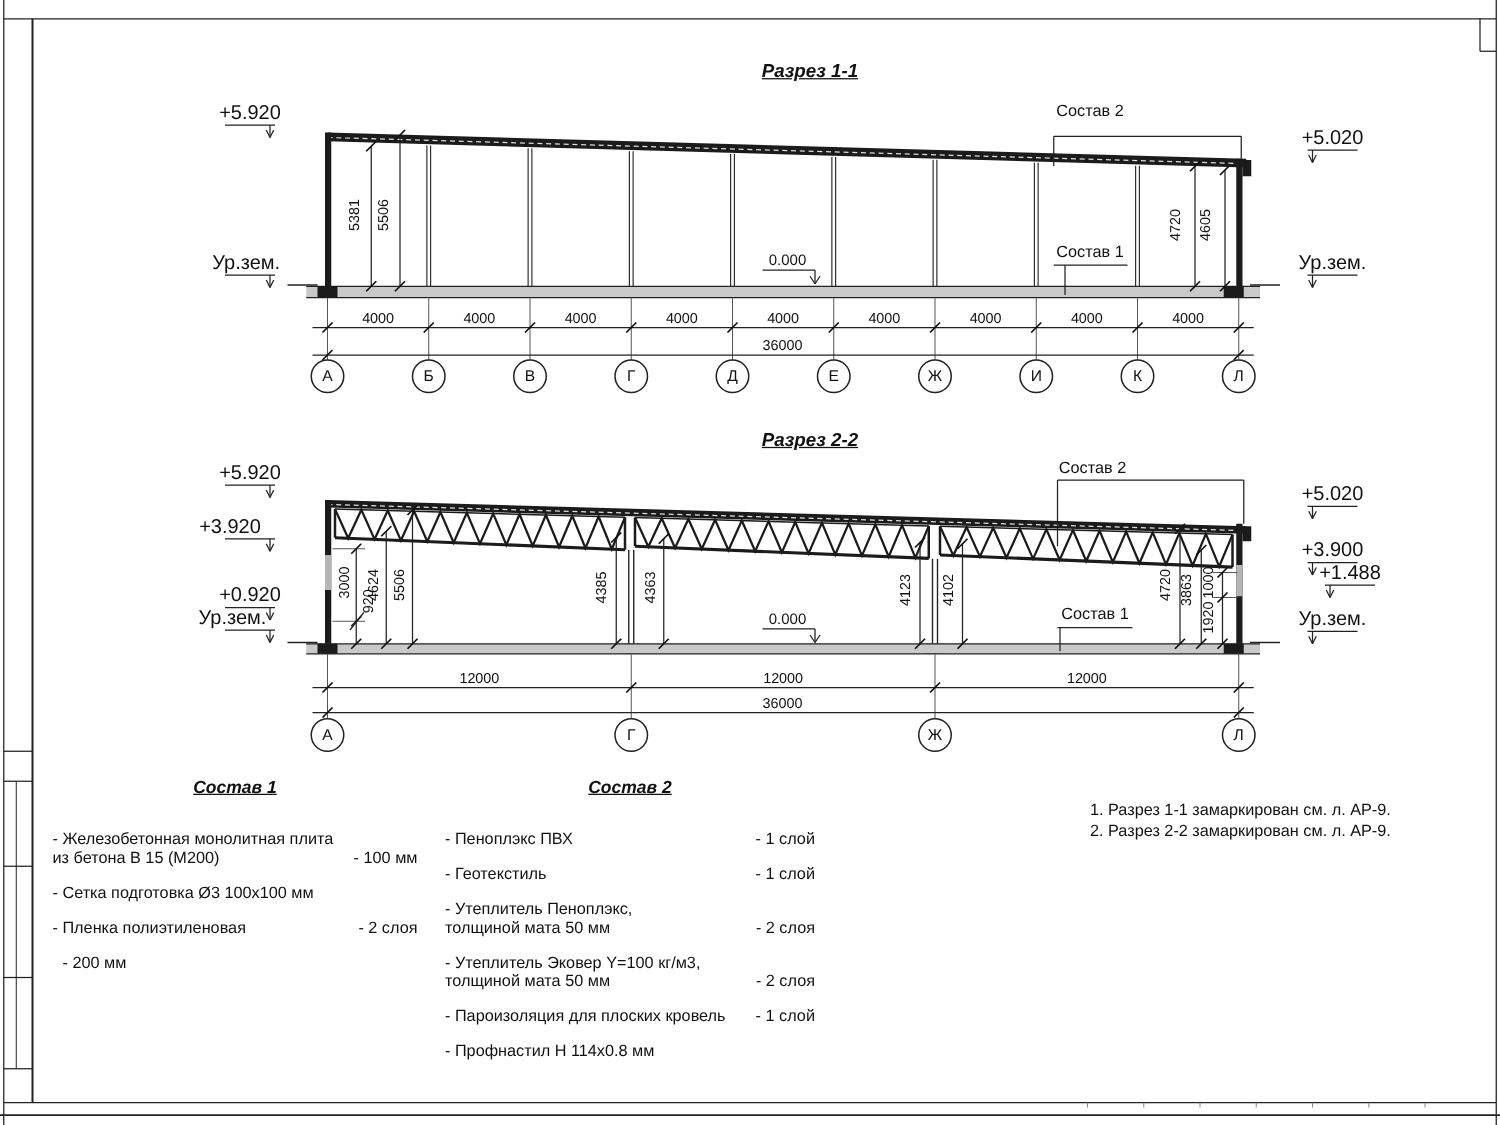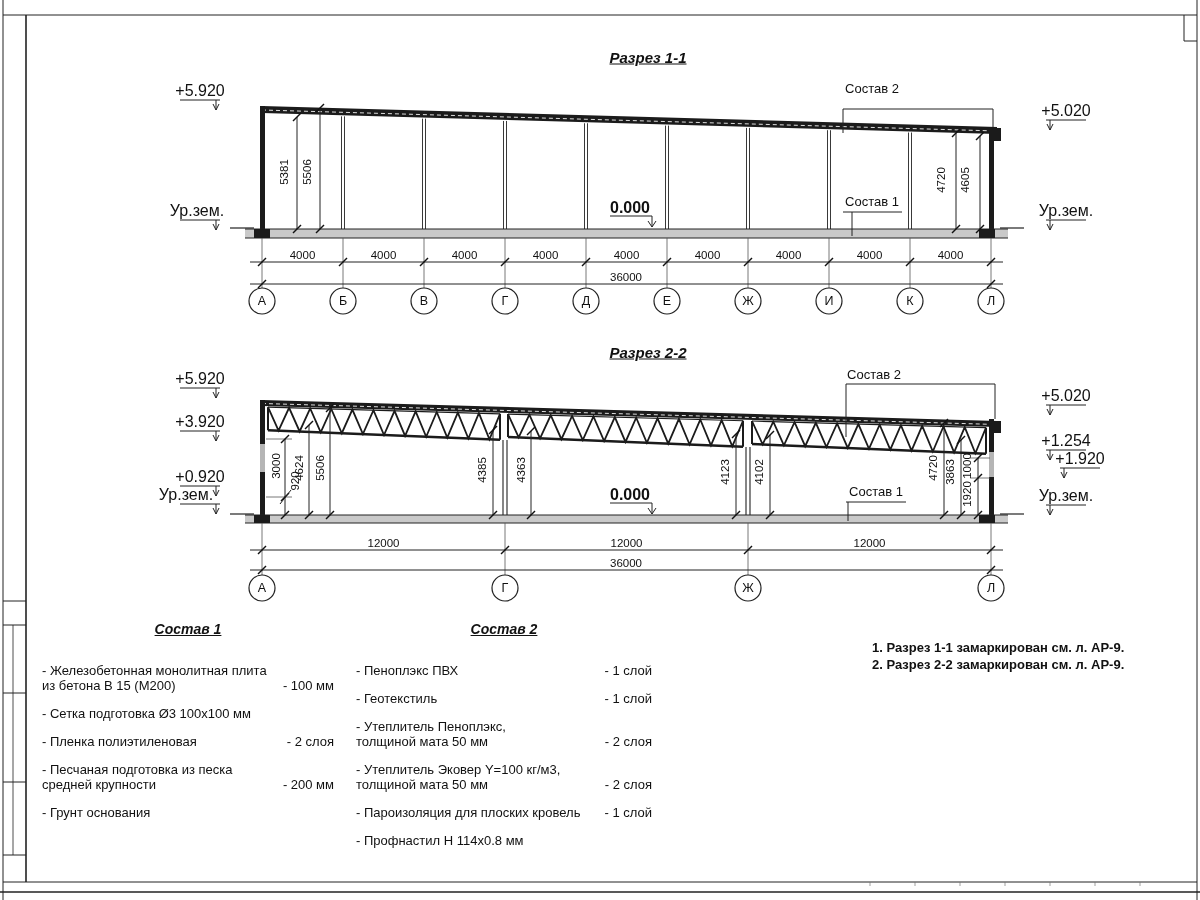--- a/index.html
+++ b/index.html
@@ -5,30 +5,30 @@
   html,body{margin:0;padding:0;background:#fff;}
   #sheet{position:relative;width:1200px;height:900px;background:#fff;overflow:hidden;
          font-family:"Liberation Sans",sans-serif;color:#111;}
   #linework{position:absolute;left:0;top:0;}
   #labels{position:absolute;left:0;top:0;width:1200px;height:900px;}
   .lbl{position:absolute;transform:translate(-50%,-50%);font-size:11.5px;white-space:nowrap;color:#111;}
   .rot{transform:translate(-50%,-50%) rotate(-90deg);}
   .elev{font-size:16px;}
   .axis{font-size:12.5px;}
   .callout{font-size:13px;}
-  .zero{font-size:16px;font-weight:bold;}
+  .zero{font-size:12px;}
   .sec-title{position:absolute;transform:translate(-50%,-50%);font-style:italic;font-weight:bold;
              font-size:15px;text-decoration:underline;white-space:nowrap;}
   .comp{position:absolute;font-size:13px;line-height:15px;}
   .comp-title{font-style:italic;font-weight:bold;font-size:14px;text-decoration:underline;
               text-align:center;margin-bottom:26px;}
   .comp-row{display:flex;justify-content:space-between;align-items:flex-end;margin-bottom:13px;}
   .comp-name{white-space:pre-line;}
   .comp-qty{white-space:nowrap;padding-left:8px;}
-  #notes{position:absolute;left:872px;top:639px;font-size:13px;line-height:17px;font-weight:bold;}
+  #notes{position:absolute;left:872px;top:639px;font-size:13px;line-height:17px;}
 </style>
 </head>
 <body>
 
 <div id="sheet">
   <svg id="linework" width="1200" height="900" viewBox="0 0 1200 900">
       <g>
         <line x1="3" y1="0" x2="3" y2="900" stroke="#222222" stroke-width="1"></line>
         <line x1="1197" y1="0" x2="1197" y2="900" stroke="#222222" stroke-width="1"></line>
         <line x1="3" y1="15" x2="1197" y2="15" stroke="#222222" stroke-width="1"></line>
@@ -330,26 +330,26 @@
       <div class="lbl" style="left: 869.5px; top: 543px;">12000</div>
       <div class="lbl" style="left: 626px; top: 563px;">36000</div>
       <div class="lbl axis" style="left: 262px; top: 588px;">А</div>
       <div class="lbl axis" style="left: 505px; top: 588px;">Г</div>
       <div class="lbl axis" style="left: 748px; top: 588px;">Ж</div>
       <div class="lbl axis" style="left: 991px; top: 588px;">Л</div>
       <div class="lbl callout" style="left: 874px; top: 374px;">Состав 2</div>
       <div class="lbl callout" style="left: 876px; top: 491px;">Состав 1</div>
       <div class="lbl zero" style="left: 630px; top: 495px;">0.000</div>
       <div class="lbl elev" style="left: 200px; top: 379px;">+5.920</div>
-      <div class="lbl elev" style="left: 200px; top: 422px;">+3.920</div>
+      <div class="lbl elev" style="left: 184px; top: 422px;">+3.920</div>
       <div class="lbl elev" style="left: 200px; top: 477px;">+0.920</div>
       <div class="lbl elev" style="left: 186px; top: 495px;">Ур.зем.</div>
       <div class="lbl elev" style="left: 1066px; top: 396px;">+5.020</div>
-      <div class="lbl elev" style="left: 1066px; top: 441px;">+1.254</div>
-      <div class="lbl elev" style="left: 1080px; top: 459px;">+1.920</div>
+      <div class="lbl elev" style="left: 1066px; top: 441px;">+3.900</div>
+      <div class="lbl elev" style="left: 1080px; top: 459px;">+1.488</div>
       <div class="lbl elev" style="left: 1066px; top: 496px;">Ур.зем.</div>
     </div>
 
   <div class="sec-title" style="left:648px;top:57px;">Разрез 1-1</div>
   <div class="sec-title" style="left:648px;top:352px;">Разрез 2-2</div>
 
   <div class="comp" style="left:42px;top:622px;width:292px;">
     <div class="comp-title">Состав 1</div>
     <div class="comp-items" id="comp1-items">
         <div class="comp-row">
@@ -358,26 +358,21 @@
           <div class="comp-qty">- 100 мм</div>
         </div>
         <div class="comp-row">
           <div class="comp-name">- Сетка подготовка Ø3 100х100 мм</div>
         </div>
         <div class="comp-row">
           <div class="comp-name">- Пленка полиэтиленовая</div>
           <div class="comp-qty">-  2 слоя</div>
         </div>
         <div class="comp-row">
-          <div class="comp-name">- Песчаная подготовка из песка
-средней крупности</div>
           <div class="comp-qty">- 200 мм</div>
-        </div>
-        <div class="comp-row">
-          <div class="comp-name">- Грунт основания</div>
         </div>
       </div>
   </div>
 
   <div class="comp" style="left:356px;top:622px;width:296px;">
     <div class="comp-title">Состав 2</div>
     <div class="comp-items" id="comp2-items">
         <div class="comp-row">
           <div class="comp-name">- Пеноплэкс ПВХ</div>
           <div class="comp-qty">- 1 слой</div>

